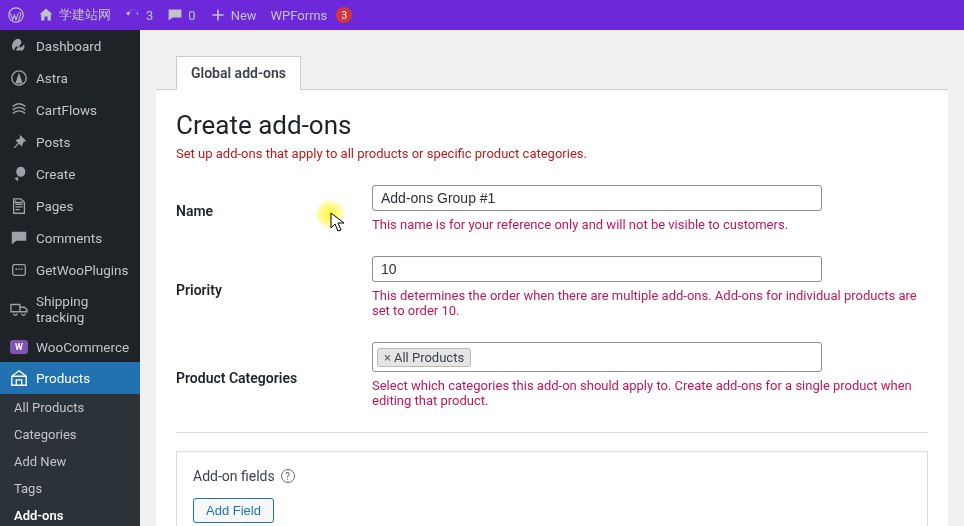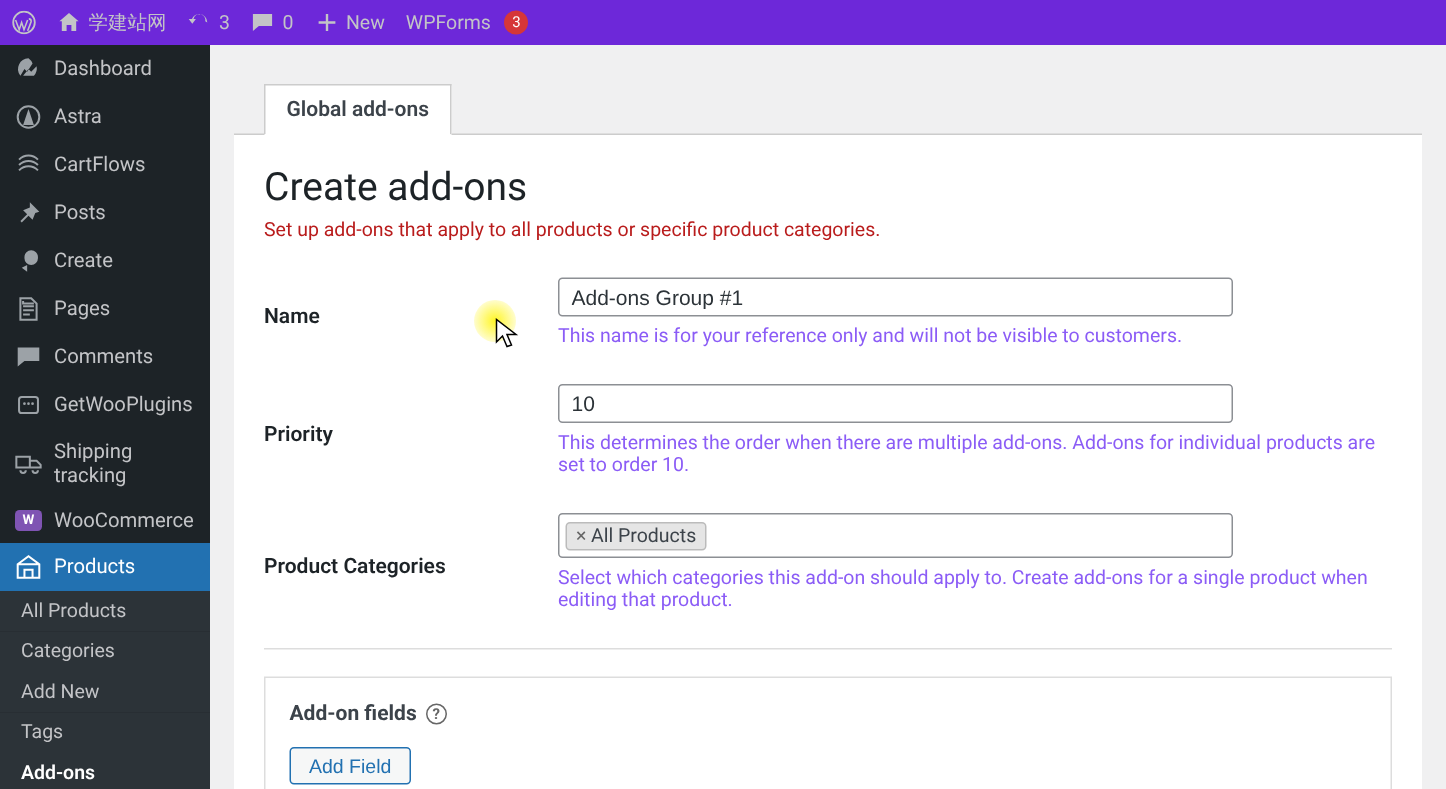--- a/index.html
+++ b/index.html
@@ -151,21 +151,21 @@
     width: 450px;
     padding: 4px 8px;
     border: 1px solid #8c8f94;
     border-radius: 3px;
     font-size: 14px;
     background: #fff;
     color: #2c3338;
   }
   .desc {
     font-size: 13px;
-    color: #8b5cf6;
+    color: #be185d;
     margin-top: 6px;
   }
   .select2-box {
     width: 450px;
     min-height: 30px;
     border: 1px solid #8c8f94;
     border-radius: 3px;
     padding: 2px;
     display: flex;
     align-items: center;
@@ -187,21 +187,21 @@
   .select2-tag .x { cursor: pointer; color: #666; }
   hr.divider { border: none; border-top: 1px solid #ddd; margin: 10px 0 0 0; }
   .addon-panel {
     border: 1px solid #ddd;
     margin-top: 18px;
     padding: 16px;
     background: #fff;
   }
   .addon-panel h3 {
     font-size: 14px;
-    font-weight: 700;
+    font-weight: 400;
     display: flex;
     align-items: center;
     gap: 6px;
     margin-bottom: 14px;
   }
   .help-icon {
     width: 14px; height: 14px;
     border: 1px solid #666;
     border-radius: 50%;
     font-size: 10px;

